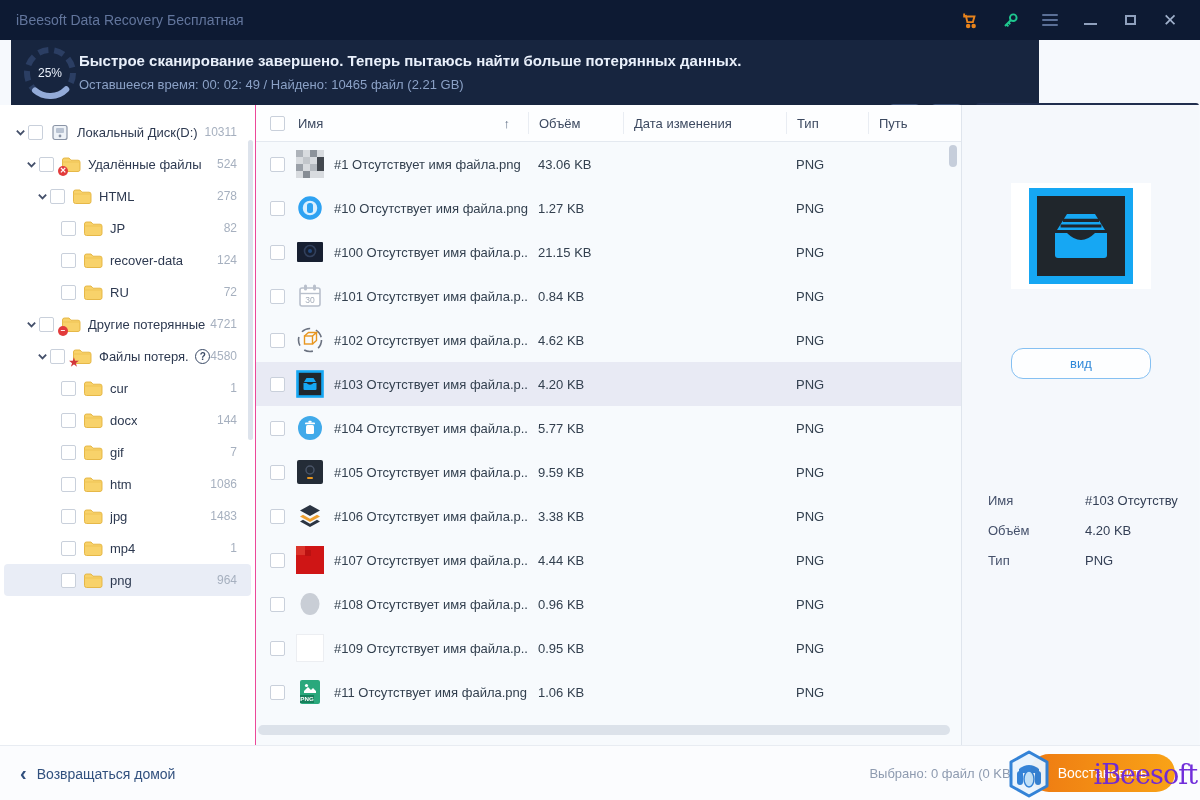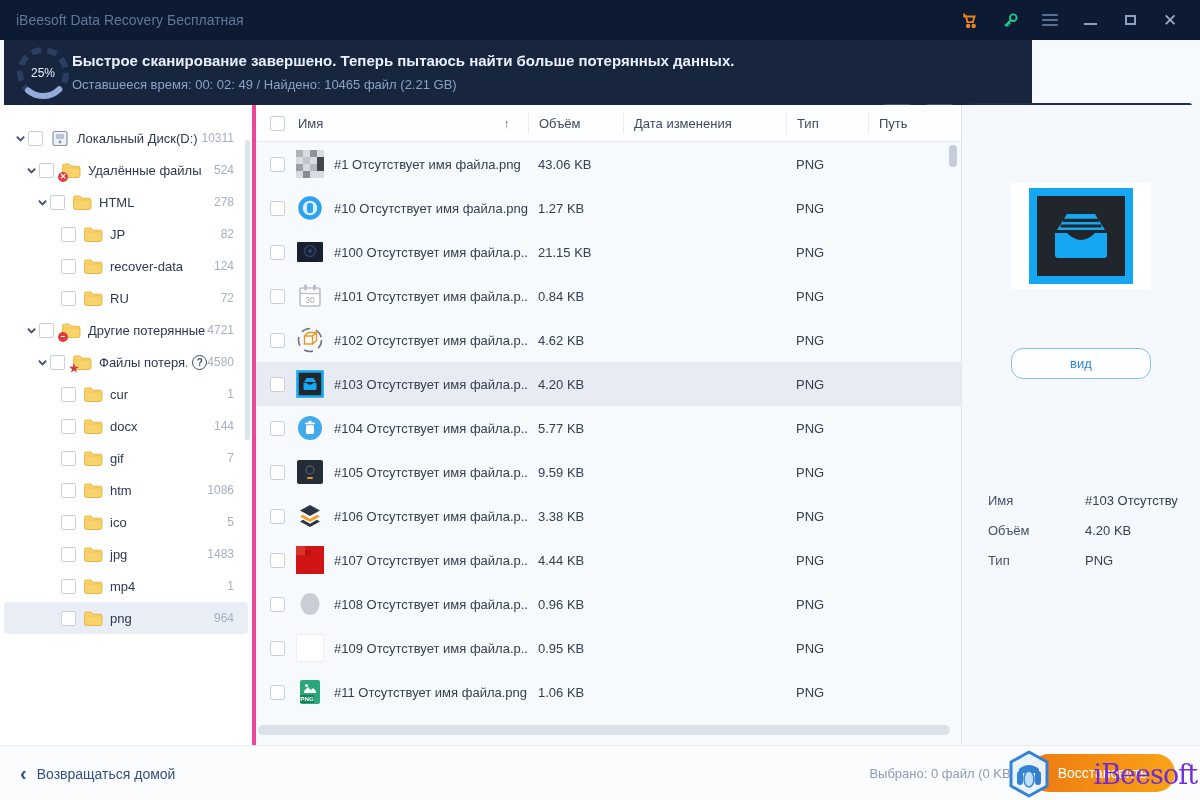--- a/index.html
+++ b/index.html
@@ -13,21 +13,21 @@
   .win-title { color:#62759c; font-size:14px; margin-left:16px; }
   .tb-icons { margin-left:auto; display:flex; align-items:center; gap:20px; margin-right:20px; }
   .tb-btn { width:20px; height:20px; display:flex; align-items:center; justify-content:center; cursor:default; }
   .menu-bars { width:16px; display:flex; flex-direction:column; gap:3px; }
   .menu-bars i { display:block; height:2px; background:#5a6f96; border-radius:1px; }
   .min-glyph { width:13px; height:2px; background:#8fa0bd; margin-top:8px; }
   .max-glyph { width:11px; height:10px; border:2px solid #8fa0bd; }
   .close-glyph { color:#9fb0cb; font-size:17px; line-height:1; }
 
   
-  .banner { position:absolute; left:4px; top:40px; width:1028px; height:65px; background:#17253f; }
+  .banner { position:absolute; left:11px; top:40px; width:1028px; height:65px; background:#17253f; }
   .ring-wrap { position:absolute; left:11px; top:5px; width:56px; height:56px; }
   .ring-label { position:absolute; left:0; top:0; width:56px; height:56px; display:flex;
     align-items:center; justify-content:center; color:#e9f0fb; font-size:12px; }
   .banner-heading { position:absolute; left:68px; top:12px; color:#e9f0fb; font-size:15px; font-weight:bold; }
   .banner-sub { position:absolute; left:68px; top:37px; color:#8ba1c6; font-size:13px; }
   .scan-btn { position:absolute; top:64px; width:31px; height:28px; border:1px solid #3f5378;
     border-radius:4px; background:transparent; display:flex; align-items:center; justify-content:center; cursor:pointer; }
   .scan-btn.pause { left:878px; }
   .scan-btn.stop  { left:920px; }
   .pause-glyph { display:flex; gap:3px; }
@@ -36,21 +36,21 @@
   .searchbox { position:absolute; left:965px; top:63px; width:223px; height:30px;
     background:#202e4e; border-radius:3px; display:flex; align-items:center; }
   .searchbox input { flex:1; background:transparent; border:none; outline:none;
     color:#c6d2e8; font-size:13px; padding:0 10px; font-family:"Liberation Sans",sans-serif; }
   .searchbox input::placeholder { color:#5e7096; }
   .search-icon { margin-right:10px; flex:0 0 auto; }
 
   
   .main { position:absolute; left:0; top:105px; width:1200px; height:640px; display:flex; }
   .sidebar { position:relative; width:256px; height:640px; background:#ffffff;
-    border-right:4px solid #ec4899; overflow:hidden; padding-top:17px; }
+    border-right:1px solid #ec4899; overflow:hidden; padding-top:11px; }
   .tree-item { position:relative; height:32px; display:flex; align-items:center; margin:0 4px; border-radius:4px; }
   .tree-item.selected { background:#e9edf6; }
   .tree-chev { width:16px; height:16px; flex:0 0 16px; display:flex; align-items:center; justify-content:center; }
   .tree-cb, .row-cb, .hdr-cb { width:15px; height:15px; border:1px solid #c9d0db; border-radius:2px; background:#fff; flex:0 0 15px; }
   .tree-icon { position:relative; width:20px; height:17px; margin-left:7px; flex:0 0 20px; }
   .tree-label { margin-left:7px; font-size:13px; color:#2d3950; white-space:nowrap; overflow:hidden; }
   .tree-help { margin-left:5px; width:15px; height:15px; border:1.4px solid #3a4a66; border-radius:50%;
     color:#3a4a66; font-size:10px; font-weight:bold; display:flex; align-items:center; justify-content:center; flex:0 0 15px;}
   .tree-count { margin-left:auto; margin-right:14px; font-size:12px; color:#a6b0bf; }
   .badge { position:absolute; left:-3px; bottom:-3px; width:10px; height:10px; border-radius:50%;
@@ -316,30 +316,20 @@
             <span class="tree-label">htm</span>
             <span class="tree-count">1086</span>
           </div>
           <div class="tree-item" style="padding-left: 41px;">
             <span class="tree-chev"></span>
             <span class="tree-cb"></span>
             <span class="tree-icon"><svg width="20" height="17" viewBox="0 0 20 17">
                 <path d="M1.5 4 q0-2 2-2 h4.5 l2 2.2 h7 q2 0 2 2 v7.3 q0 2-2 2 h-13.5 q-2 0-2-2 z" fill="#f8d26a" stroke="#e3b23c" stroke-width="0.9"></path>
                 <path d="M1.5 6 h17.5" stroke="#efc455" stroke-width="1"></path>
               </svg></span>
-            <span class="tree-label">ico</span>
-            <span class="tree-count">5</span>
-          </div>
-          <div class="tree-item" style="padding-left: 41px;">
-            <span class="tree-chev"></span>
-            <span class="tree-cb"></span>
-            <span class="tree-icon"><svg width="20" height="17" viewBox="0 0 20 17">
-                <path d="M1.5 4 q0-2 2-2 h4.5 l2 2.2 h7 q2 0 2 2 v7.3 q0 2-2 2 h-13.5 q-2 0-2-2 z" fill="#f8d26a" stroke="#e3b23c" stroke-width="0.9"></path>
-                <path d="M1.5 6 h17.5" stroke="#efc455" stroke-width="1"></path>
-              </svg></span>
             <span class="tree-label">jpg</span>
             <span class="tree-count">1483</span>
           </div>
           <div class="tree-item" style="padding-left: 41px;">
             <span class="tree-chev"></span>
             <span class="tree-cb"></span>
             <span class="tree-icon"><svg width="20" height="17" viewBox="0 0 20 17">
                 <path d="M1.5 4 q0-2 2-2 h4.5 l2 2.2 h7 q2 0 2 2 v7.3 q0 2-2 2 h-13.5 q-2 0-2-2 z" fill="#f8d26a" stroke="#e3b23c" stroke-width="0.9"></path>
                 <path d="M1.5 6 h17.5" stroke="#efc455" stroke-width="1"></path>
               </svg></span>

